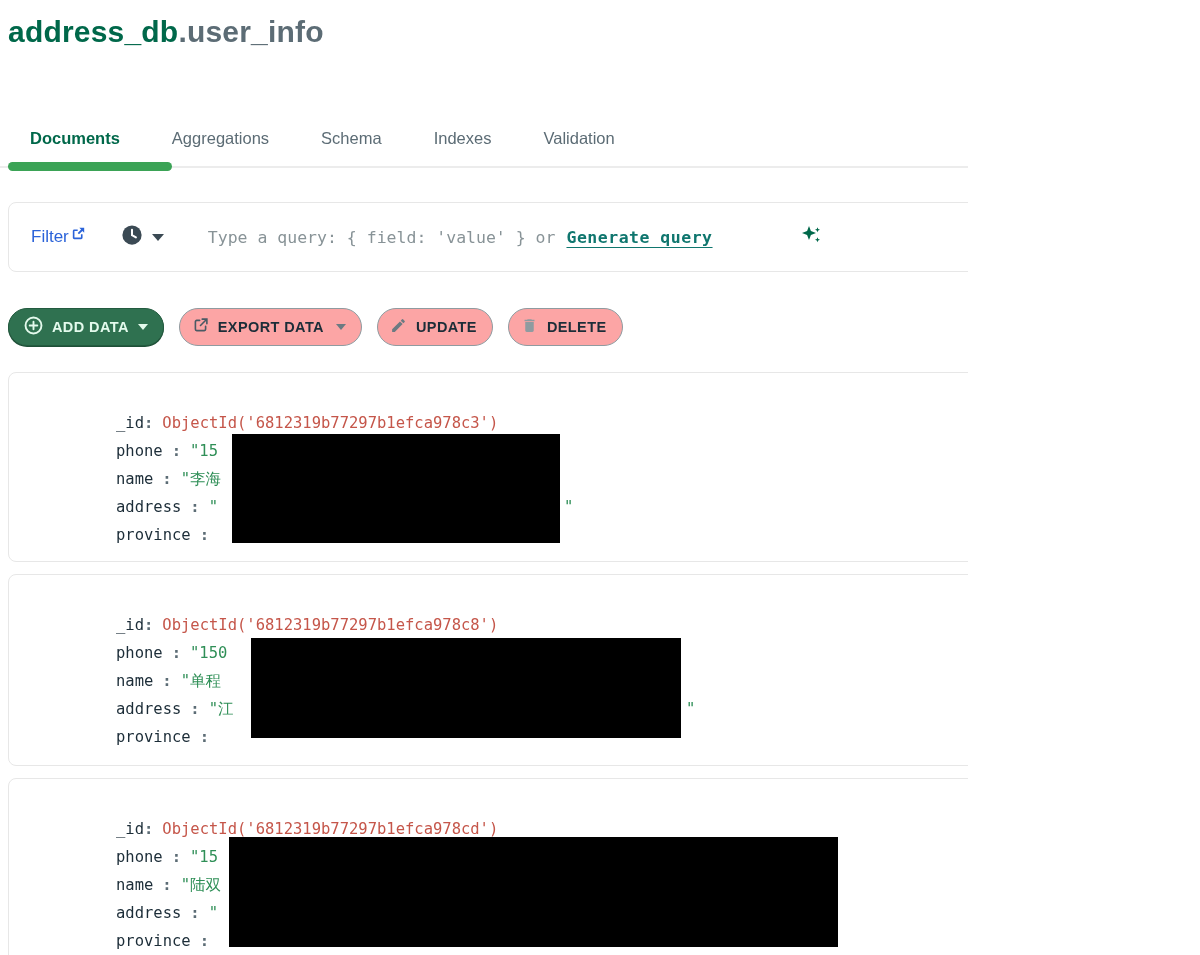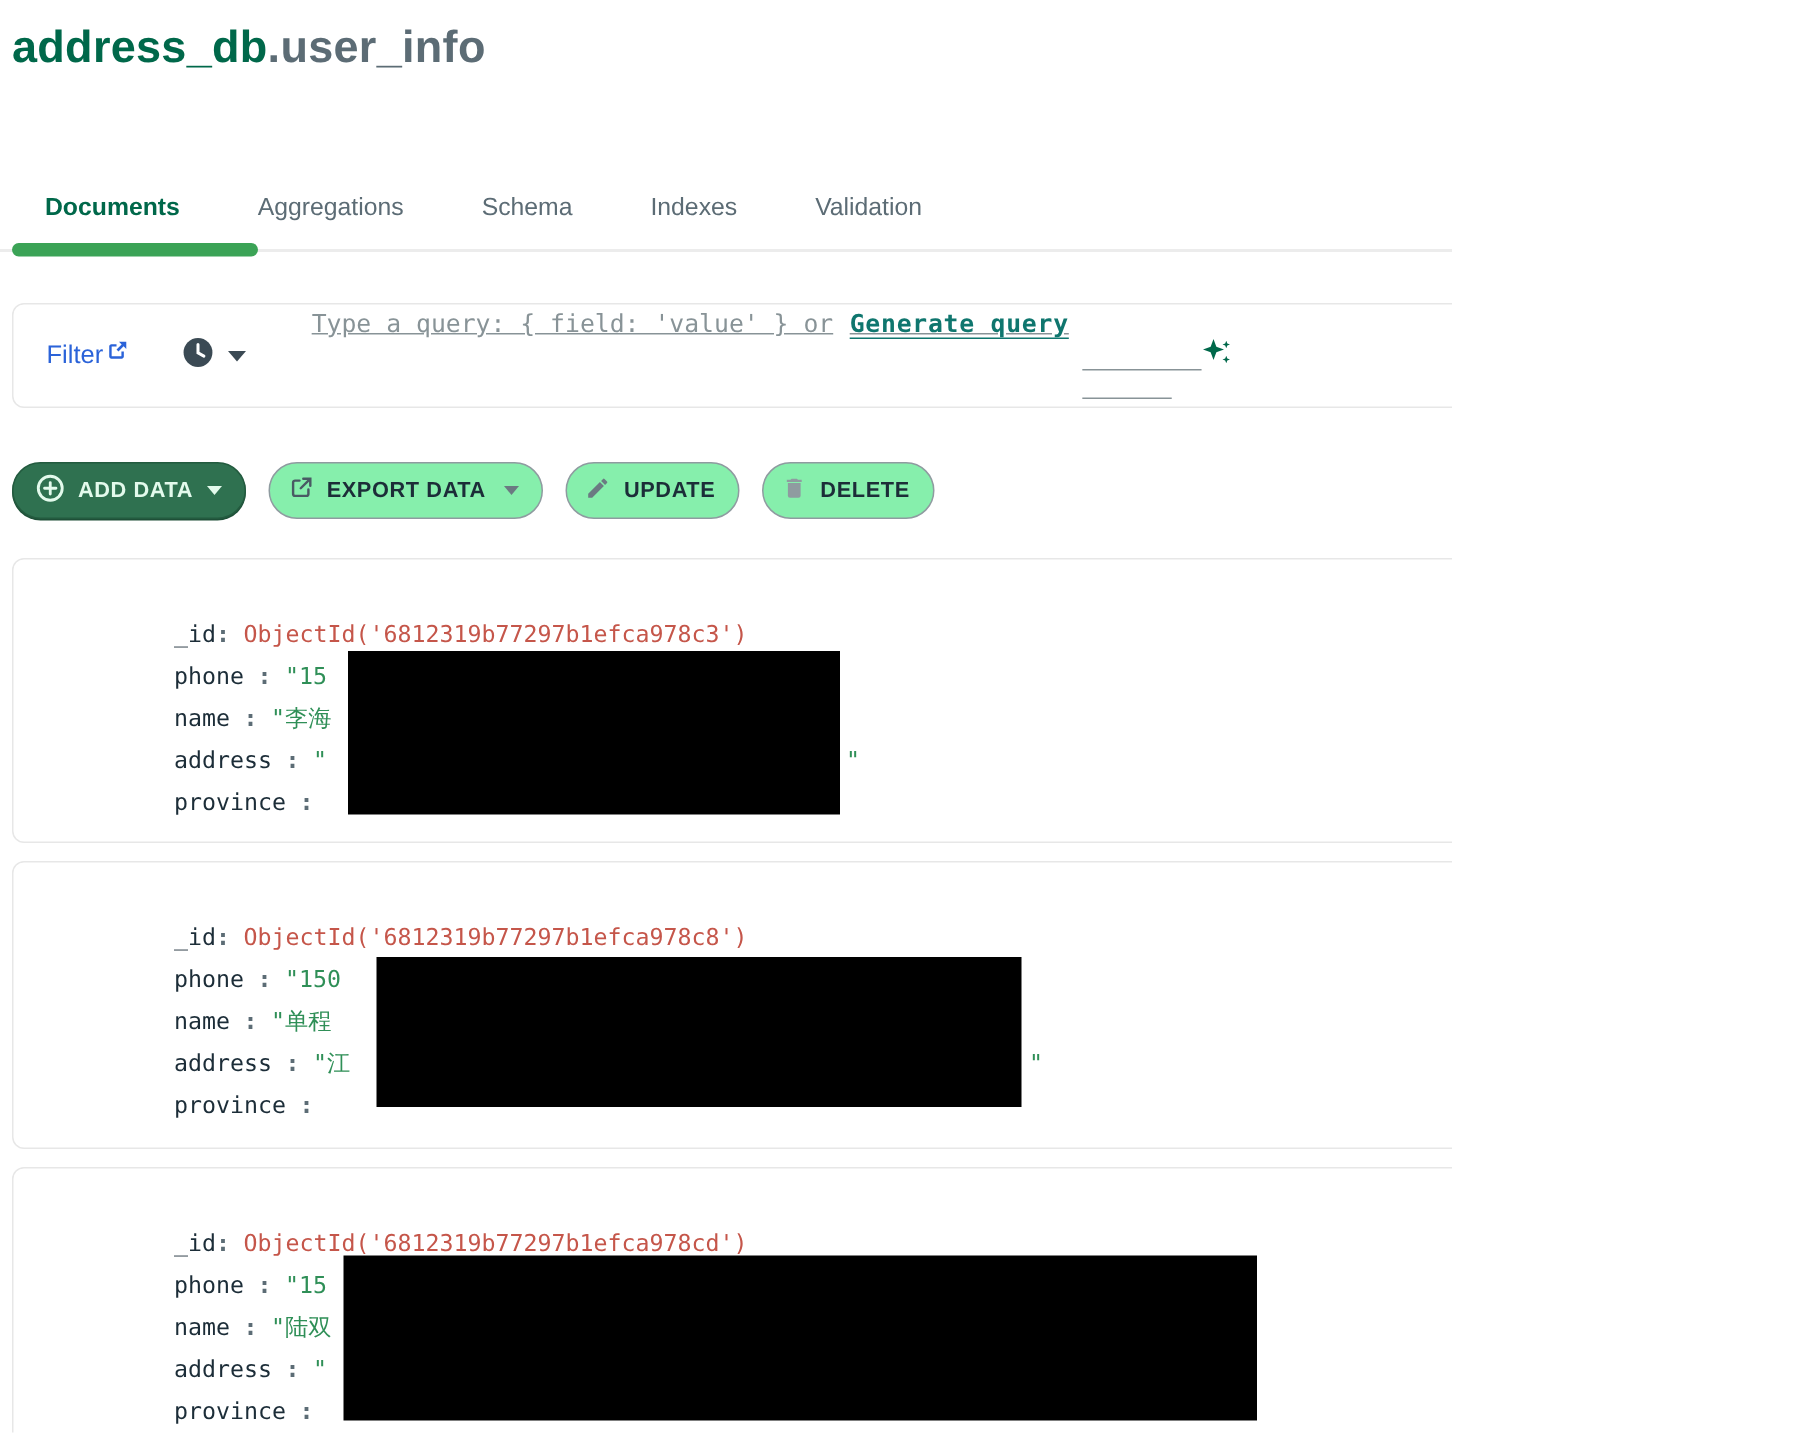--- a/index.html
+++ b/index.html
@@ -16,29 +16,29 @@
   .tab{font-size:16.5px;color:#5C6C75;line-height:24px;cursor:pointer;white-space:nowrap;}
   .tab.active{color:#00684A;font-weight:700;}
   .tab-underline{position:absolute;left:8px;bottom:-5px;width:164px;height:9px;border-radius:5px;background:#3BA356;}
 
   
   .filter-bar{margin:34px -12px 0 8px;height:70px;border:1px solid #E7E7E7;border-radius:8px;box-sizing:border-box;display:flex;align-items:center;padding-left:22px;background:#fff;}
   .filter-link{display:flex;align-items:flex-start;color:#2B63D9;font-size:17px;cursor:pointer;}
   .filter-link .ext{margin:-2px 0 0 3px;}
   .history{display:flex;align-items:center;gap:9px;margin-left:36px;cursor:pointer;}
   .caret{width:0;height:0;border-left:6px solid transparent;border-right:6px solid transparent;border-top:7px solid #3B4A54;}
-  .query-area{margin-left:44px;display:flex;align-items:flex-start;gap:11px;font-family:"DejaVu Sans Mono","Liberation Mono",monospace;font-size:16.5px;color:#889397;white-space:pre;text-decoration:underline;}
+  .query-area{margin-left:44px;display:flex;align-items:center;gap:11px;font-family:"DejaVu Sans Mono","Liberation Mono",monospace;font-size:16.5px;color:#889397;white-space:pre;}
   .genq{color:#0f766e;font-weight:700;letter-spacing:.5px;text-decoration:underline;text-underline-offset:4px;cursor:pointer;}
   .sparkle{margin-left:-2px;}
 
   
   .toolbar{margin:36px 0 0 8px;display:flex;gap:15px;height:38px;}
   .btn{display:flex;align-items:center;gap:9px;height:38px;padding:0 15px;box-sizing:border-box;border-radius:19px;font-size:14.5px;font-weight:700;letter-spacing:.4px;cursor:pointer;white-space:nowrap;text-align:right;}
   .btn-primary{background:#2F7150;border:1px solid #235B3F;color:#E3FAEC;box-shadow:0 1px 0 #1E4F37;}
-  .btn-secondary{background:#86efac;border:1px solid #8F9BA0;color:#1C2D38;padding-left:12px;}
+  .btn-secondary{background:#fca5a5;border:1px solid #8F9BA0;color:#1C2D38;padding-left:12px;}
   .btn .caret{border-top-width:6px;border-left-width:5px;border-right-width:5px;}
   .btn-primary .caret{border-top-color:#E3FAEC;}
   .btn-secondary .caret{border-top-color:#6B7A82;margin-left:3px;}
 
   
   .doc-card{position:relative;margin:12px -12px 0 8px;height:192px;box-sizing:border-box;border:1px solid #E7E7E7;border-radius:8px;background:#fff;padding:36px 0 0 107px;font-family:"DejaVu Sans Mono","Liberation Mono",monospace;font-size:15.5px;}
   .doc-card.first{margin-top:26px;height:190px;}
   .doc-line{height:28px;line-height:28px;white-space:pre;}
   .k{color:#1C2D38;font-weight:400;}
   .sep{color:#5C6C75;font-weight:700;}

